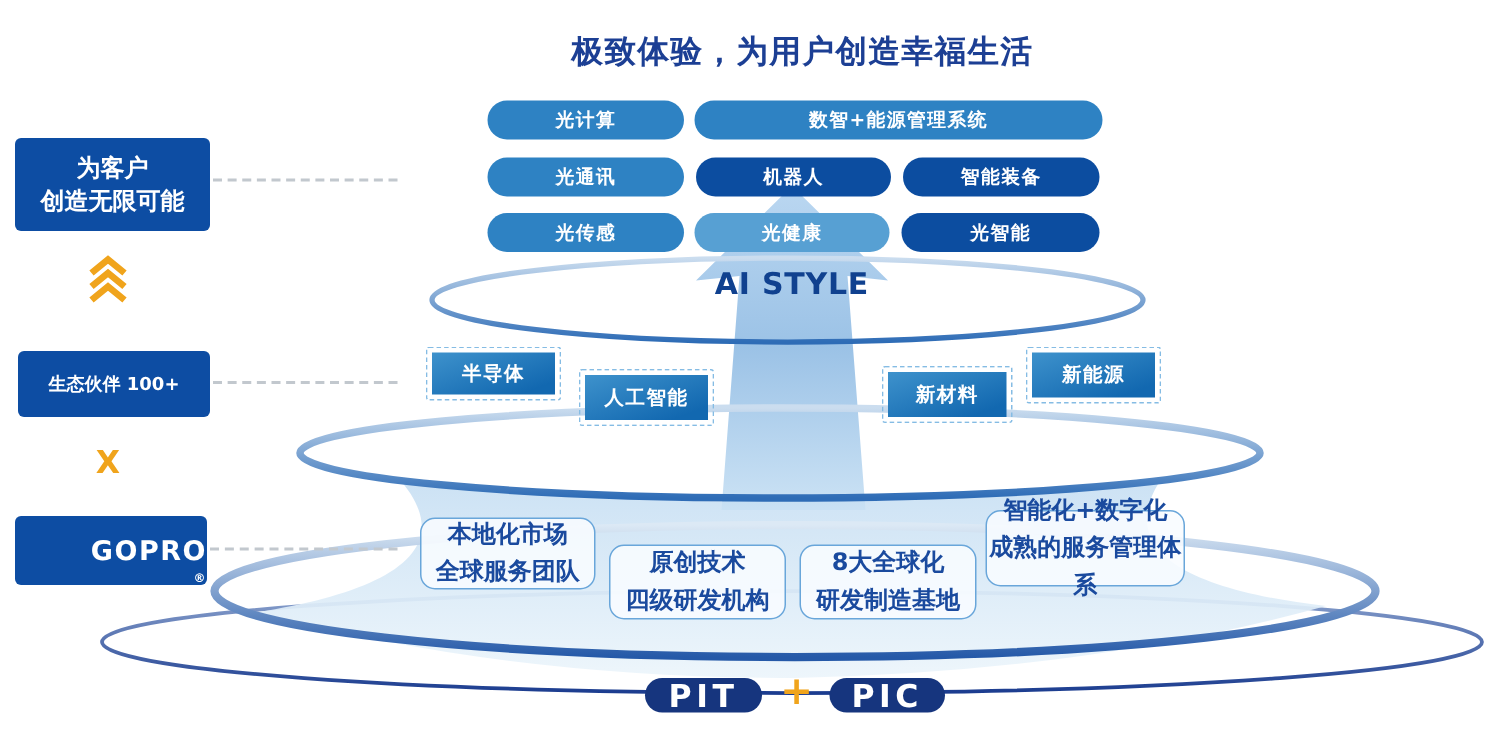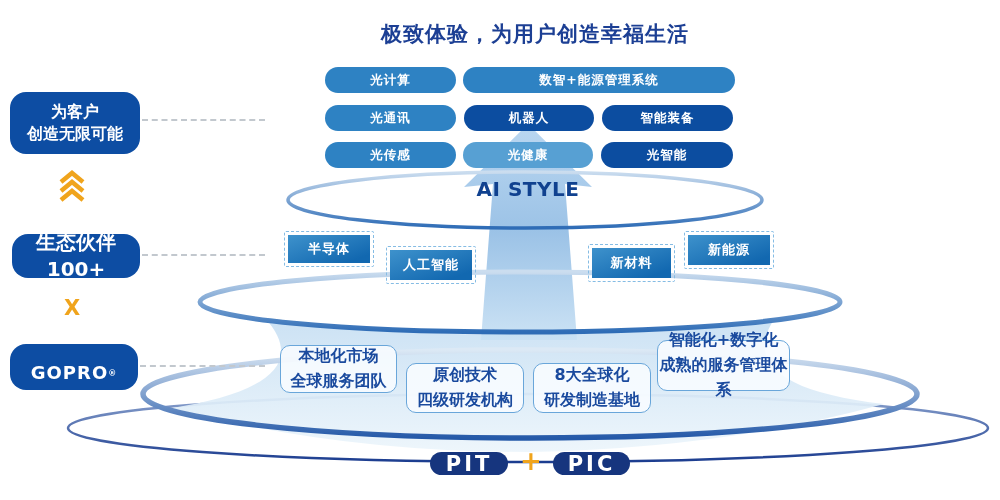--- a/index.html
+++ b/index.html
@@ -4,26 +4,26 @@
 <style>
   html,body{margin:0;padding:0;background:#fff;}
   #stage{position:relative;width:1000px;height:500px;background:#fff;overflow:hidden;
          font-family:"DejaVu Sans","Liberation Sans",sans-serif;}
   #bg{position:absolute;left:0;top:0;z-index:1;}
   .abs{position:absolute;z-index:5;}
 
   .page-title{left:70px;right:0;top:20px;text-align:center;font-size:21px;font-weight:bold;color:#1C3F94;letter-spacing:1px;}
 
   
-  .rail-box{background:#0D4DA3;color:#fff;font-weight:bold;border-radius:16px;
+  .rail-box{background:#0D4DA3;color:#fff;font-weight:bold;border-radius:4px;
             display:flex;flex-direction:column;align-items:center;justify-content:center;
             text-align:center;line-height:1.35;}
   .rail-1{left:10px;top:92px;width:130px;height:62px;font-size:16px;}
-  .rail-2{left:12px;top:234px;width:128px;height:44px;font-size:20px;}
-  .rail-3{left:10px;top:344px;width:128px;height:46px;font-size:18px;letter-spacing:1px;flex-direction:row;align-items:center;padding-top:12px;box-sizing:border-box;}
+  .rail-2{left:12px;top:234px;width:128px;height:44px;font-size:12px;}
+  .rail-3{left:10px;top:344px;width:128px;height:46px;font-size:18px;letter-spacing:1px;flex-direction:column;align-items:flex-end;padding-top:12px;box-sizing:border-box;}
   .rail-3 sup{font-size:8px;line-height:1;margin-top:1px;}
   .dash{border-top:2px dashed #C2C8CE;height:0;}
   .dash-1{left:142px;top:119px;width:123px;}
   .dash-2{left:142px;top:254px;width:123px;}
   .dash-3{left:140px;top:365px;width:125px;}
   .gold-x{left:58px;top:296px;width:28px;text-align:center;font-size:21px;font-weight:bold;color:#F0A41C;}
   .chevrons{left:59px;top:170px;}
 
   
   .pill{color:#fff;font-weight:bold;font-size:12.5px;height:26px;border-radius:14px;

